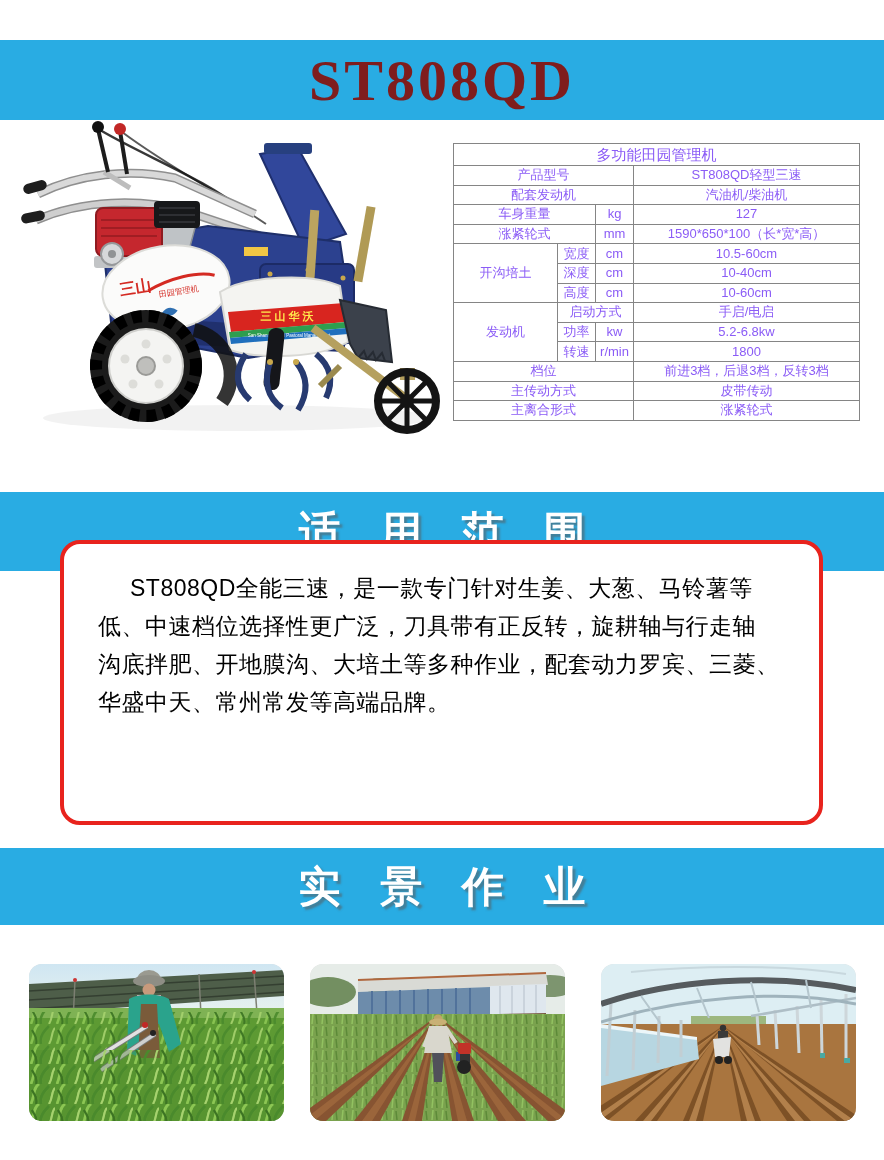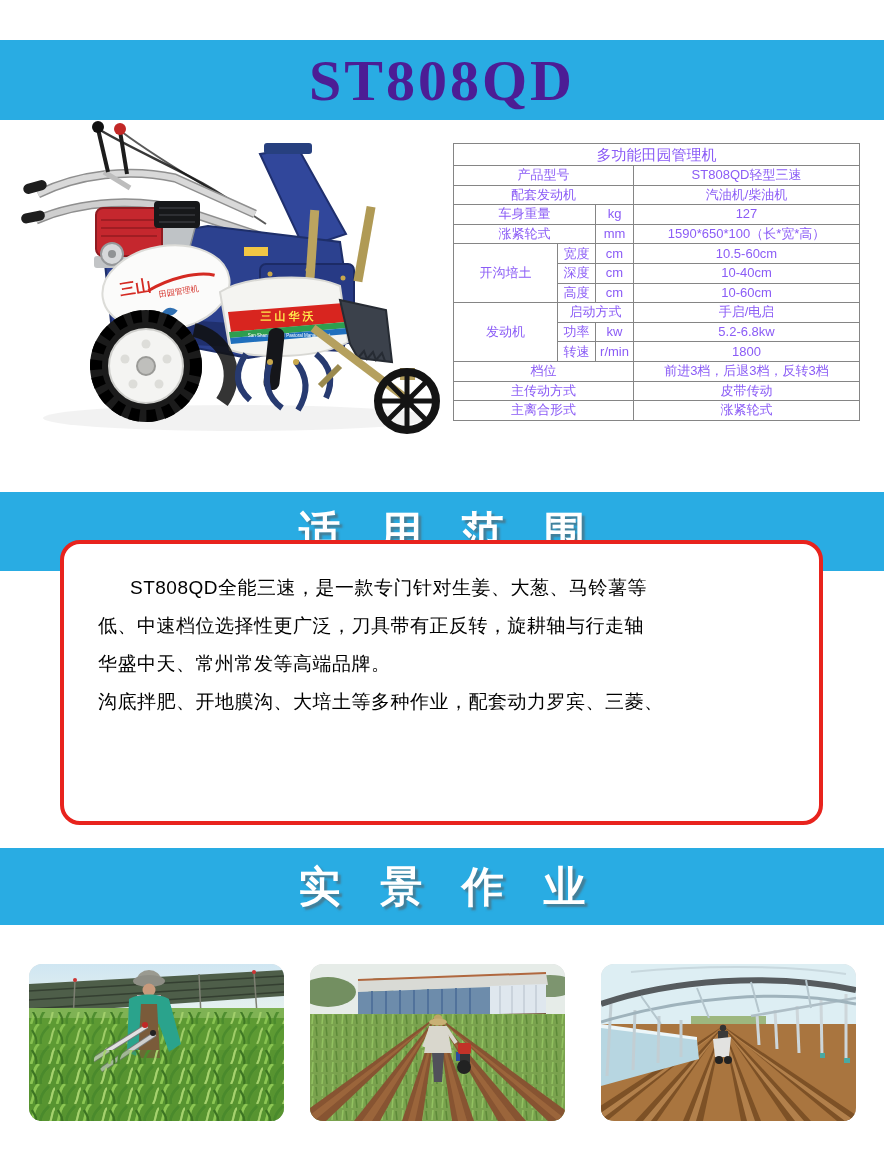--- a/index.html
+++ b/index.html
@@ -8,21 +8,21 @@
     font-family:"Liberation Sans","DejaVu Sans",sans-serif;
     position:relative;overflow:hidden;
   }
   .band{
     position:absolute;left:0;width:884px;background:#29ace3;
     display:flex;align-items:center;justify-content:center;
   }
   #band-title{top:40px;height:80px;}
   .main-title{
     font-family:"Liberation Serif","DejaVu Serif",serif;
-    font-size:58px;font-weight:700;color:#4c1d95;letter-spacing:3px;
+    font-size:58px;font-weight:700;color:#7f1d1d;letter-spacing:3px;
   }
   #band-scope{top:455px;height:79px;margin-top:37px;}
   #band-scene{top:848px;height:77px;}
   .section-title{
     color:#ffffff;font-size:42px;font-weight:700;letter-spacing:14px;
     padding-left:14px;
     text-shadow:3px 3px 2px rgba(90,90,90,0.55);
   }
   
   .machine-wrap{position:absolute;left:8px;top:116px;width:444px;height:338px;}
@@ -38,21 +38,21 @@
     white-space:nowrap;overflow:hidden;
   }
   table.spec td.th{font-size:15px;height:21px;line-height:21px;}
   
   .desc-box{
     position:absolute;left:60px;top:540px;width:763px;height:285px;
     border:4px solid #e8231d;border-radius:20px;box-sizing:border-box;
     padding:25px 16px 0 34px;background:#ffffff;
   }
   .desc-line{
-    font-size:19px;line-height:38px;color:#000000;letter-spacing:0.5px;
+    font-size:23px;line-height:38px;color:#000000;letter-spacing:0.5px;
     white-space:nowrap;
   }
   .desc-line:first-child{text-indent:32px;}
   
   .photo{
     position:absolute;top:964px;width:255px;height:157px;
     border-radius:13px;overflow:hidden;background:#dddddd;
   }
   #photo-1{left:29px;}
   #photo-2{left:310px;}
@@ -245,22 +245,22 @@
 </tbody>
   </table>
 
 <div class="band" id="band-scope">
   <div class="section-title">适 用 范 围</div>
 </div>
 
 <div class="desc-box">
   <div class="desc-line">ST808QD全能三速，是一款专门针对生姜、大葱、马铃薯等</div>
   <div class="desc-line">低、中速档位选择性更广泛，刀具带有正反转，旋耕轴与行走轴</div>
+  <div class="desc-line">沟底拌肥、开地膜沟、大培土等多种作业，配套动力罗宾、三菱、</div>
   <div class="desc-line">华盛中天、常州常发等高端品牌。</div>
-  <div class="desc-line">沟底拌肥、开地膜沟、大培土等多种作业，配套动力罗宾、三菱、</div>
 </div>
 
 <div class="band" id="band-scene">
   <div class="section-title">实 景 作 业</div>
 </div>
 
 <div class="photo" id="photo-1">
 <svg viewBox="0 0 255 157" width="255" height="157">
   <defs>
     <linearGradient id="sky1" x1="0" y1="0" x2="0" y2="1">

